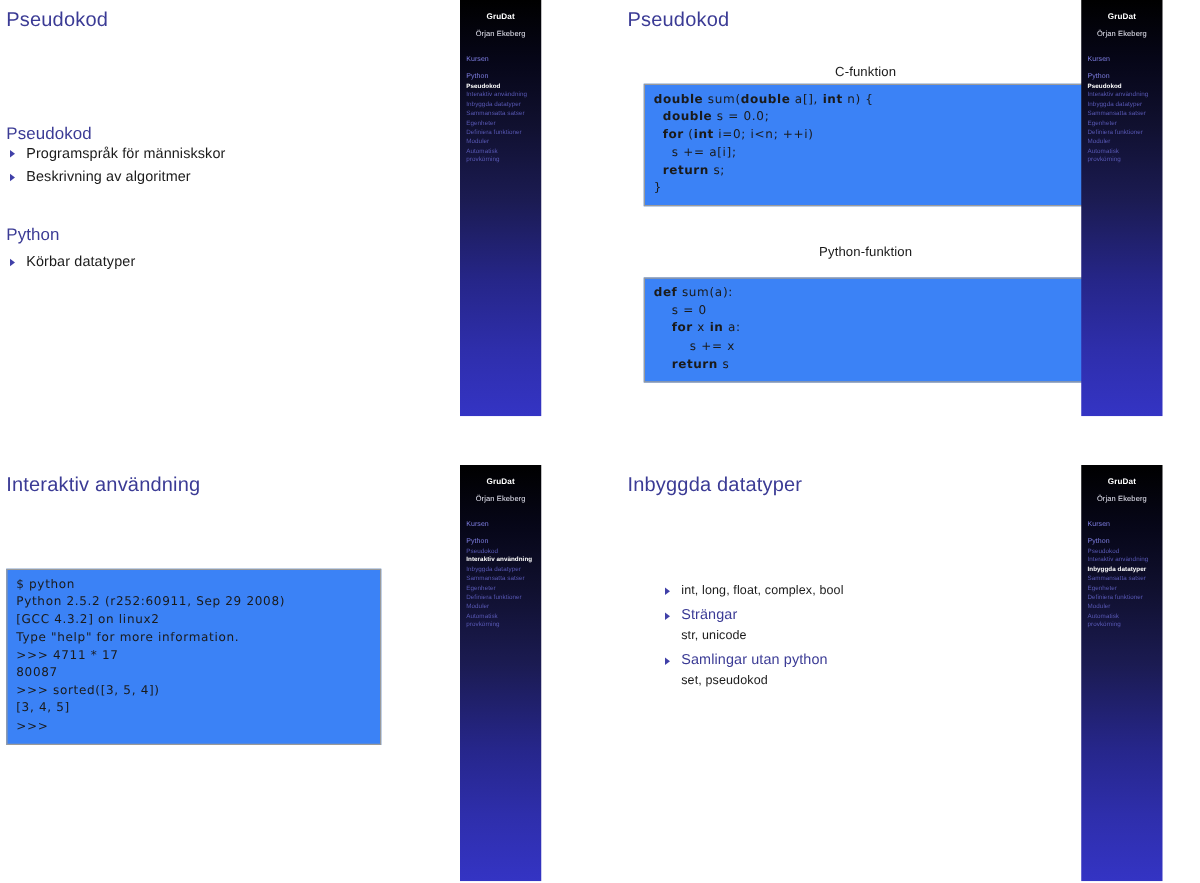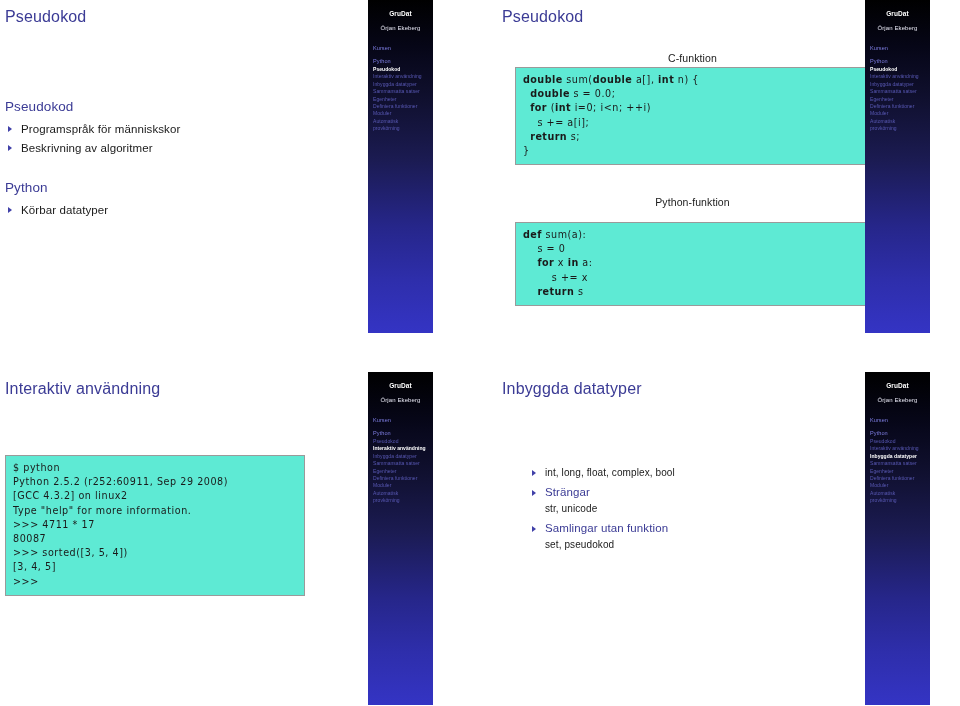--- a/index.html
+++ b/index.html
@@ -140,21 +140,21 @@
 
   
   .boxcaption {
     text-align: center;
     font-size: 10.5px;
     color: #1a1a1a;
     letter-spacing: .1px;
   }
   .codebox {
     border: 1px solid #9a9a9a;
-    background: #5eead4;
+    background: #3b82f6;
     font-family: "DejaVu Sans", sans-serif;
     font-size: 9.6px;
     line-height: 14.2px;
     color: #1a1a1a;
     padding: 5px 7px 6px 7px;
     white-space: pre;
     letter-spacing: .55px;
     box-sizing: border-box;
   }
   .codebox b { font-weight: bold; letter-spacing: .45px; }
@@ -195,21 +195,21 @@
 </head>
 <body>
 
 <div class="handout">
 
   <div class="slide s1">
     <div class="frametitle">Pseudokod</div>
     <div class="body">
       <div style="position:absolute; left:5px; top:99px;">
         <div class="blockhead">Pseudokod</div>
-        <ul class="items" style="margin-top:6px;">
+        <ul class="items" style="">
           <li>
             <span class="tri"></span>
             <span>Programspråk för människskor</span>
           </li>
           <li>
             <span class="tri"></span>
             <span>Beskrivning av algoritmer</span>
           </li>
         </ul>
       </div>
@@ -331,21 +331,21 @@
             <span class="tri"></span>
             <div class="pair-sub">int, long, float, complex, bool</div>
           </li>
           <li>
             <span class="tri"></span>
             <div class="pair-title">Strängar</div>
             <div class="pair-sub">str, unicode</div>
           </li>
           <li>
             <span class="tri"></span>
-            <div class="pair-title">Samlingar utan funktion</div>
+            <div class="pair-title">Samlingar utan python</div>
             <div class="pair-sub">set, pseudokod</div>
           </li>
         </ul>
       </div>
     </div>
 
     <div class="sidebar">
       <div class="sb-title">GruDat</div>
       <div class="sb-author">Örjan Ekeberg</div>
       <div class="sb-nav">

